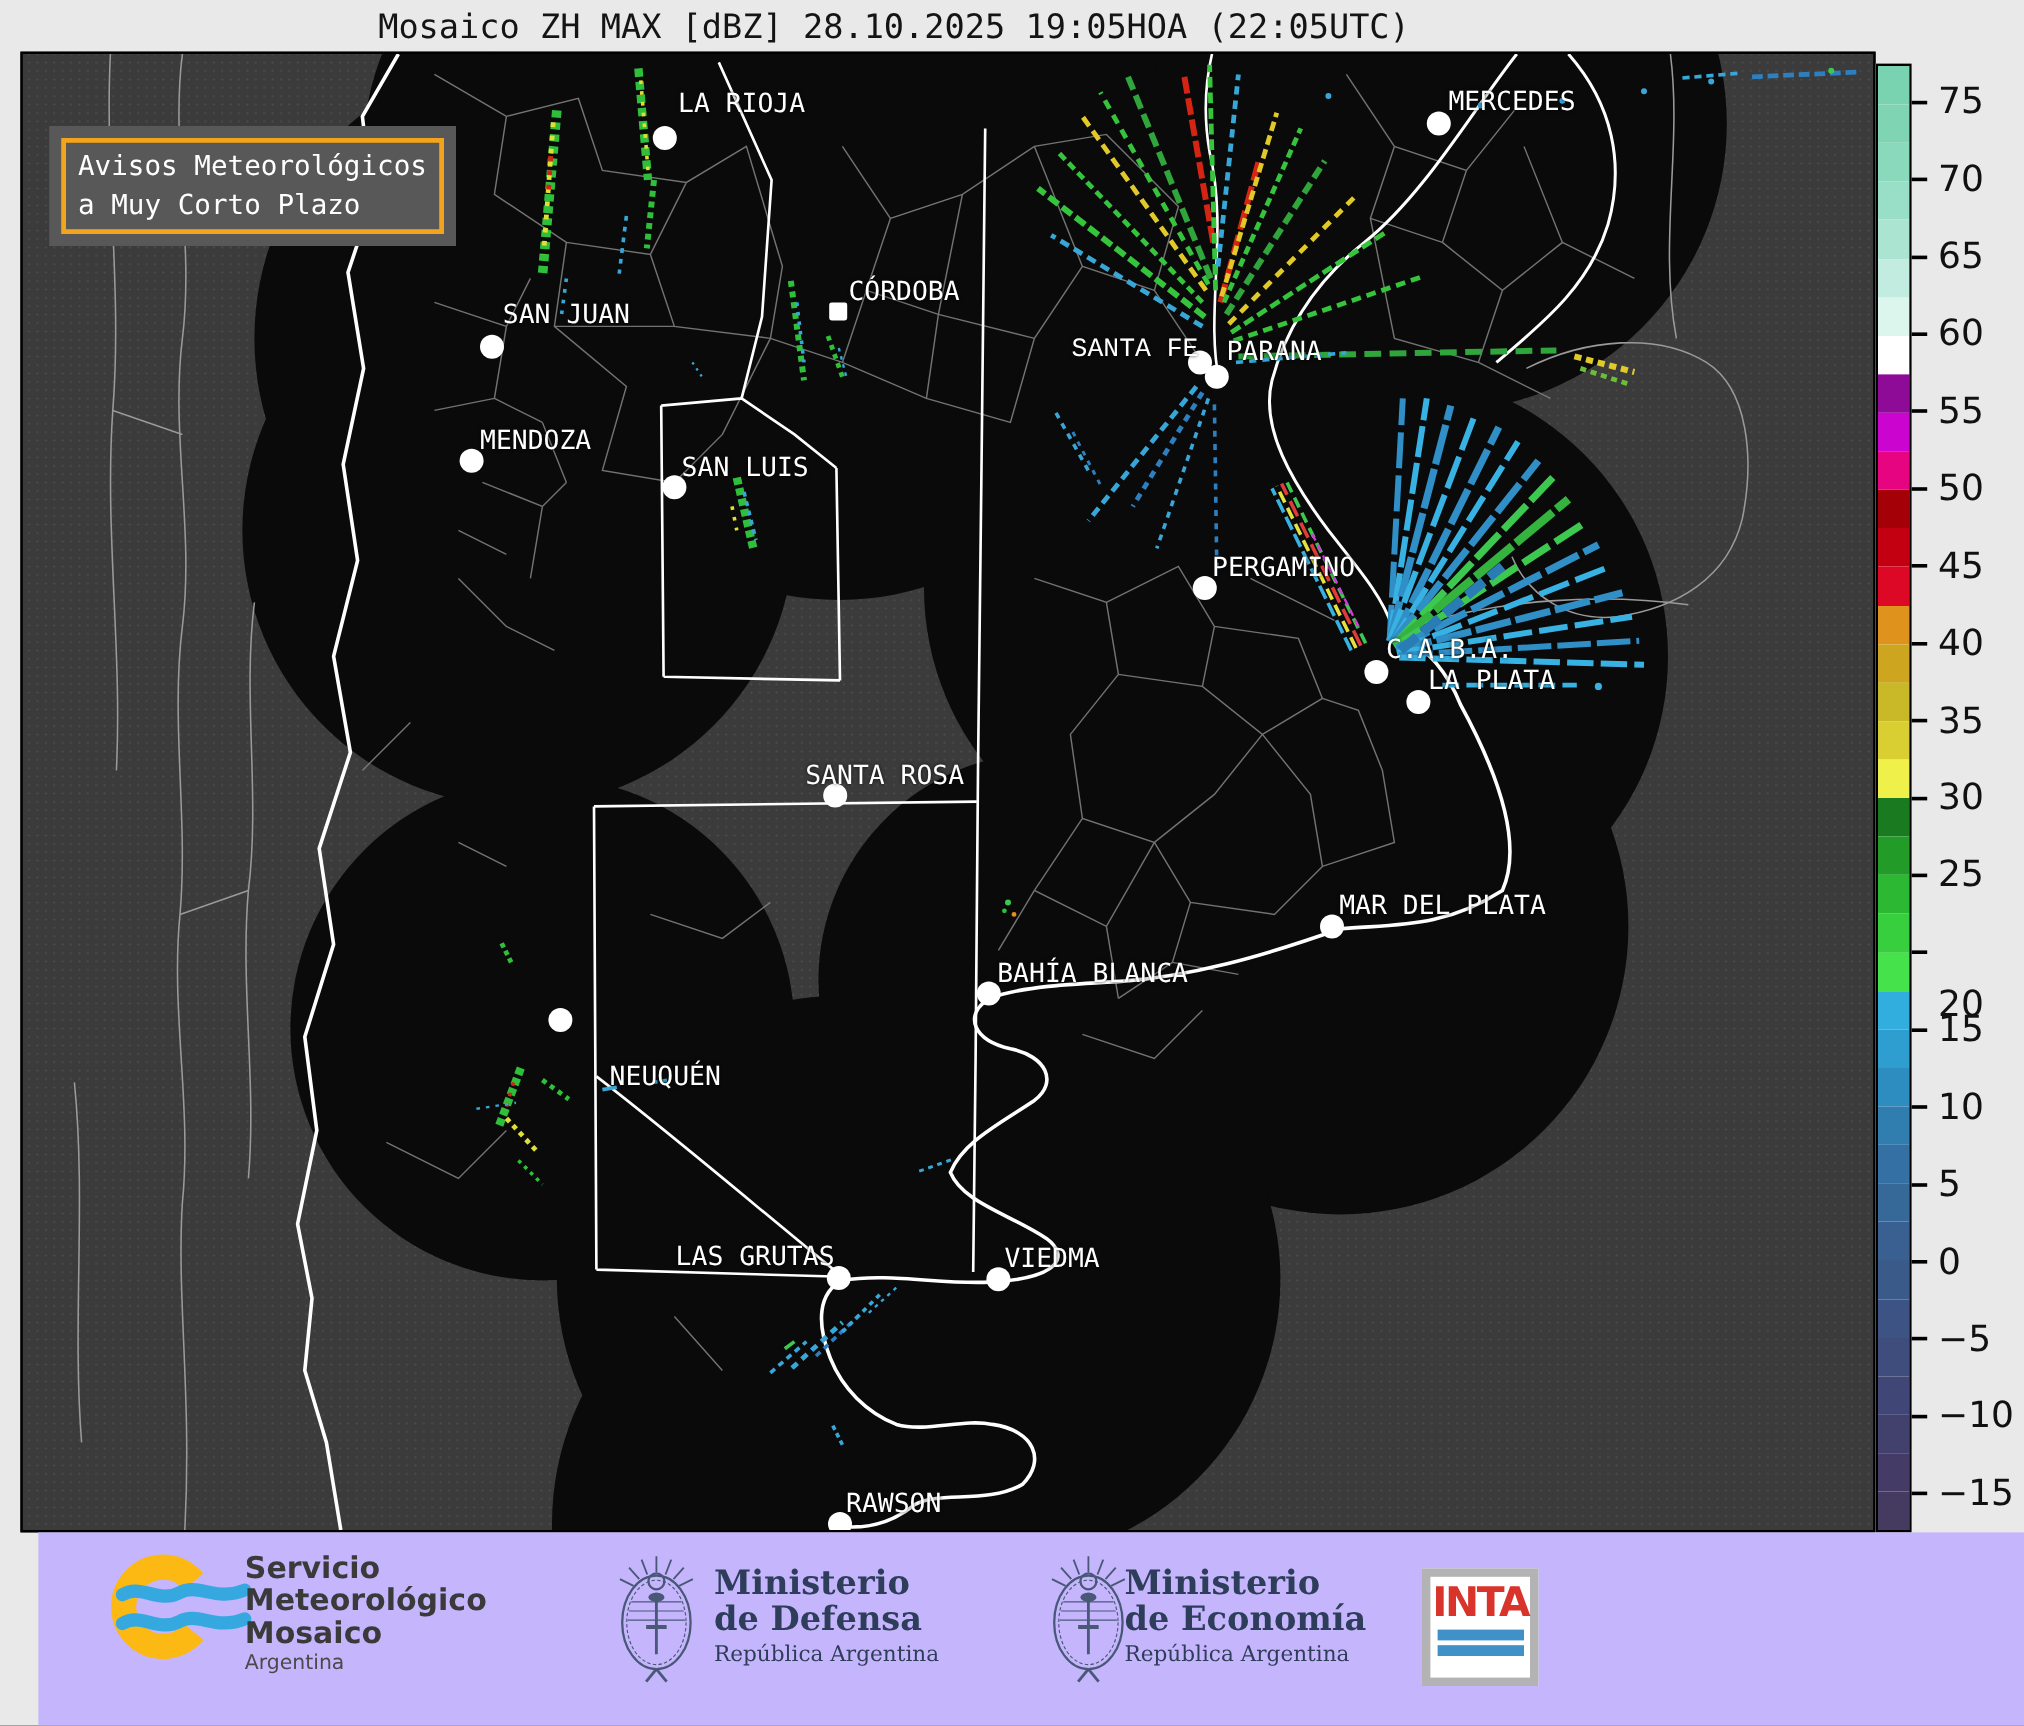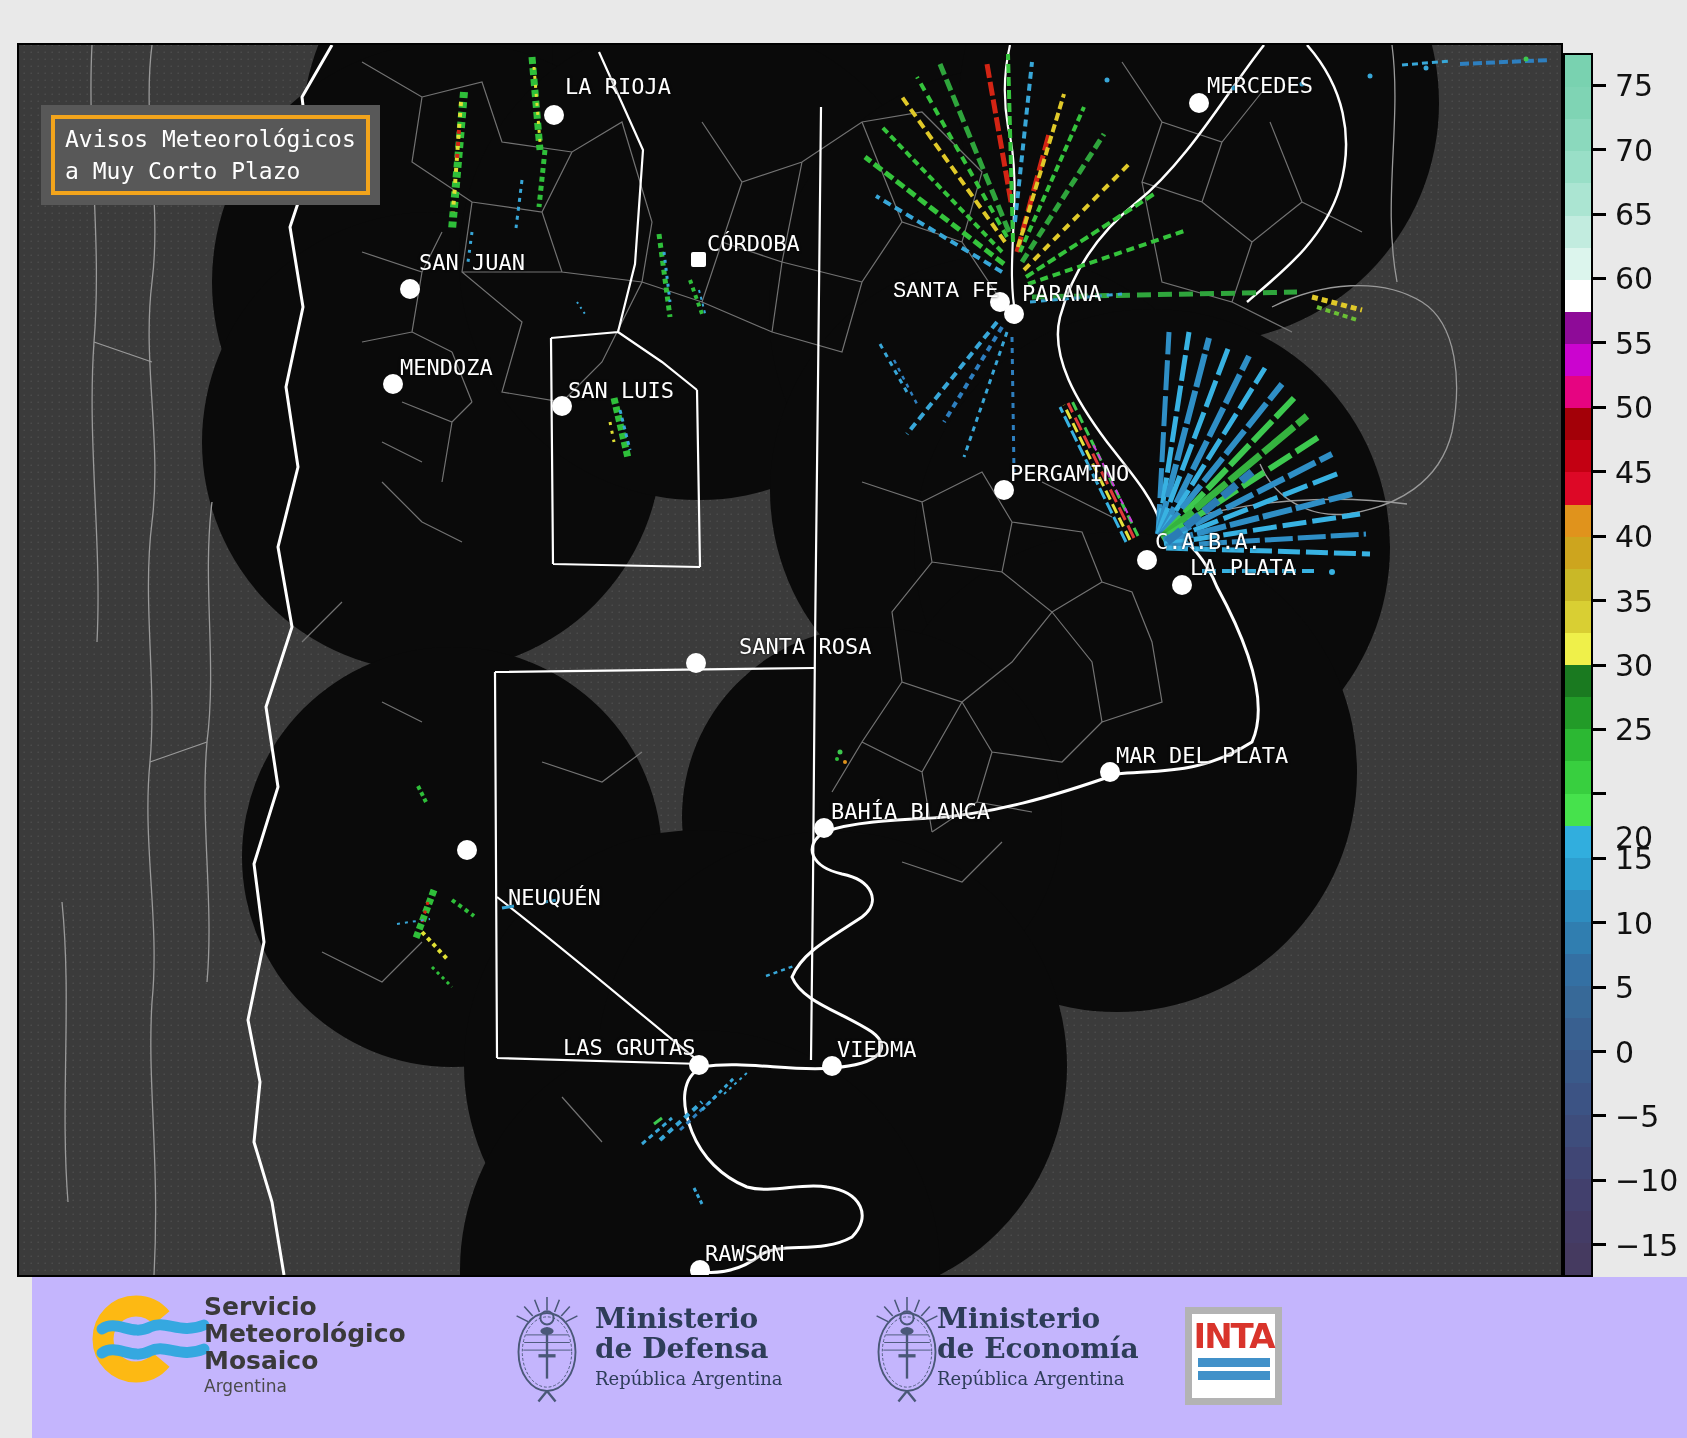--- a/index.html
+++ b/index.html
@@ -47,20 +47,21 @@
         align-items:center;}
   .inta .word{font:900 34px "DejaVu Sans",sans-serif;letter-spacing:-2px;margin-top:2px;}
   .inta .bar{width:72px;height:9px;margin-top:4px;}
   .inta .bar.first{margin-top:2px;}
 </style>
 </head>
 <body>
 
 <div id="app">
 
+  <div class="title">Mosaico ZH MAX [dBZ] 28.10.2025 19:05HOA (22:05UTC)</div>
 
   <div class="map-frame" aria-label="Mosaico ZH MAX [dBZ] 28.10.2025 19:05HOA (22:05UTC)">
     <svg class="mapsvg" width="1542" height="1230" viewBox="17 43 1542 1230" xmlns="http://www.w3.org/2000/svg">
       <defs>
         <pattern id="dots" width="7" height="7" patternUnits="userSpaceOnUse">
           <circle cx="1.2" cy="1.2" r="0.8" fill="#4f4f4f"></circle>
         </pattern>
       </defs>
 
       <rect x="17" y="43" width="1542" height="1230" fill="#3b3b3b"></rect>
@@ -257,21 +258,21 @@
         <div class="city-label" style="left: 381px; top: 310px;">MENDOZA</div>
         <div class="city-dot" style="left: 543px; top: 361px;"></div>
         <div class="city-label" style="left: 549px; top: 333px;">SAN LUIS</div>
         <div class="city-dot" style="left: 985px; top: 445px;"></div>
         <div class="city-label" style="left: 991px; top: 416px;">PERGAMINO</div>
         <div class="city-dot" style="left: 1128px; top: 515px;"></div>
         <div class="city-label" style="left: 1136px; top: 484px;">C.A.B.A.</div>
         <div class="city-dot" style="left: 1163px; top: 540px;"></div>
         <div class="city-label" style="left: 1171px; top: 510px; text-align: center;">LA PLATA</div>
         <div class="city-dot" style="left: 677px; top: 618px;"></div>
-        <div class="city-label" style="left: 720px; top: 589px;">SANTA ROSA</div>
+        <div class="city-label" style="left: 652px; top: 589px;">SANTA ROSA</div>
         <div class="city-dot" style="left: 1091px; top: 727px;"></div>
         <div class="city-label" style="left: 1097px; top: 698px;">MAR DEL PLATA</div>
         <div class="city-dot" style="left: 805px; top: 783px;"></div>
         <div class="city-label" style="left: 812px; top: 754px;">BAHÍA BLANCA</div>
         <div class="city-dot" style="left: 448px; top: 805px;"></div>
         <div class="city-label" style="left: 489px; top: 840px;">NEUQUÉN</div>
         <div class="city-dot" style="left: 680px; top: 1020px;"></div>
         <div class="city-label" style="left: 544px; top: 990px;">LAS GRUTAS</div>
         <div class="city-dot" style="left: 813px; top: 1021px;"></div>
         <div class="city-label" style="left: 818px; top: 992px;">VIEDMA</div>

